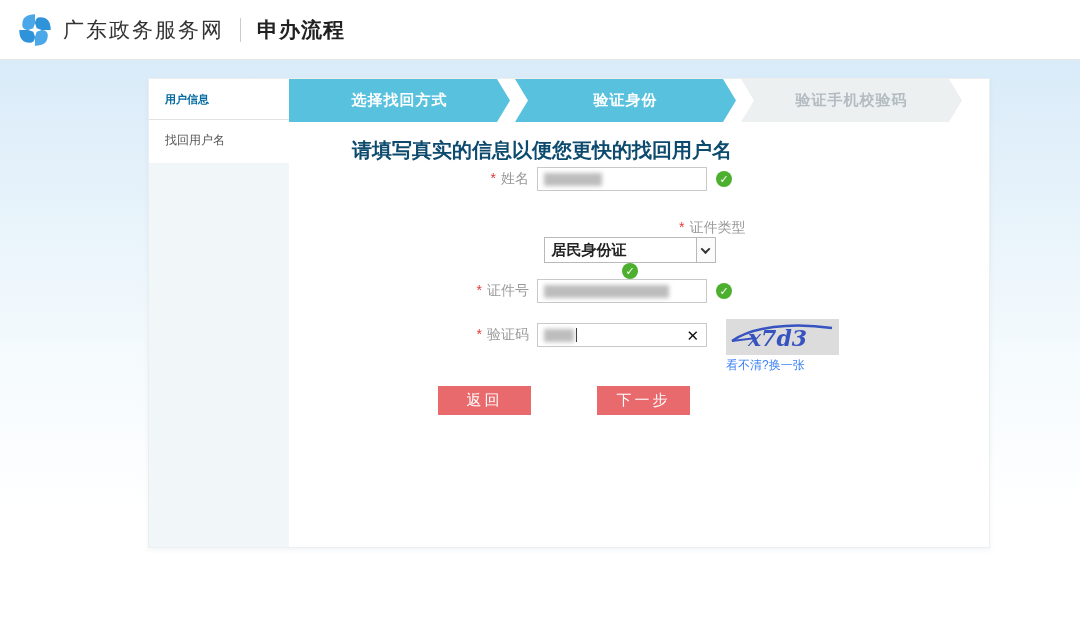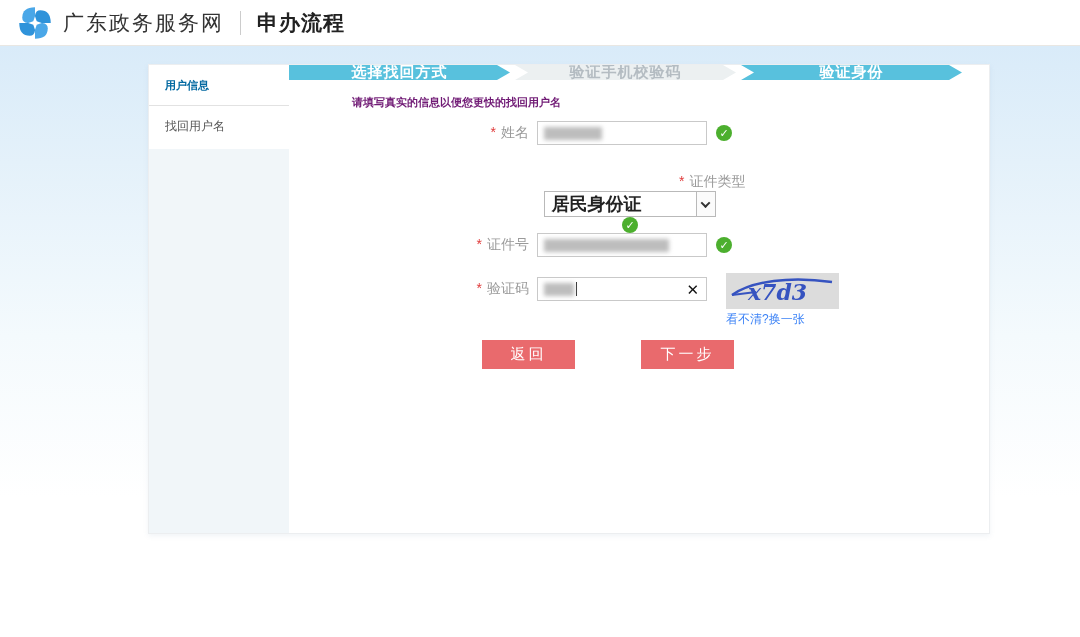--- a/index.html
+++ b/index.html
@@ -1,21 +1,21 @@
 <!DOCTYPE html>
 <html><head>
 <meta charset="utf-8">
 <style>
   * { margin: 0; padding: 0; box-sizing: border-box; }
   html, body { width: 1080px; height: 637px; overflow: hidden; }
   body { font-family: "Liberation Sans", "DejaVu Sans", sans-serif; background: #fff; }
 
   
   .topbar {
-    height: 46px; background: #fff; display: flex; align-items: center;
+    height: 60px; background: #fff; display: flex; align-items: center;
     padding-left: 17px; border-bottom: 1px solid #e9e7e3;
   }
   .logo { width: 36px; height: 36px; margin-right: 10px; }
   .site-name { font-size: 21px; color: #333; letter-spacing: 2px; }
   .topbar-divider { width: 1px; height: 24px; background: #ccc; margin: 0 16px; }
   .page-title { font-size: 21px; font-weight: bold; color: #222; letter-spacing: 1px; }
 
   
   .page-bg {
     height: 579px;
@@ -37,75 +37,75 @@
     background: #fff; padding: 13px 16px 12px; font-size: 11px; font-weight: bold;
     color: #0369a1; border-bottom: 1px solid #e2e2e2;
   }
   .sidebar-item { background: #fff; padding: 12px 16px 14px; font-size: 12px; color: #555; cursor: pointer; }
   .sidebar-fill { flex: 1; background: #f1f6f9; }
 
   
   .main { flex: 1; position: relative; padding-right: 27px; }
 
   
-  .wizard { display: flex; gap: 5px; height: 15px; }
+  .wizard { display: flex; gap: 5px; height: 43px; }
   .step {
     flex: 1; display: flex; align-items: center; justify-content: center;
     font-size: 15px; font-weight: bold; letter-spacing: 1px;
   }
   .step.active { background: #58c1dd; color: #fff; }
   .step.inactive { background: #ecf0f1; color: #b4bcc2; }
   .step.first { clip-path: polygon(0 0, calc(100% - 13px) 0, 100% 50%, calc(100% - 13px) 100%, 0 100%); }
   .step.mid   { clip-path: polygon(0 0, calc(100% - 13px) 0, 100% 50%, calc(100% - 13px) 100%, 0 100%, 13px 50%); }
   .step.last  { clip-path: polygon(0 0, 100% 0, 100% 100%, 0 100%, 13px 50%); }
 
   
-  .instruction { margin: 15px 0 0 63px; font-size: 11px; font-weight: bold; color: #701a75; }
+  .instruction { margin: 15px 0 0 63px; font-size: 20px; font-weight: bold; color: #0c4a6e; }
   .form-row { display: flex; align-items: center; position: relative; }
-  .row-1 { margin-top: 11px; align-items: center; }
+  .row-1 { margin-top: 3px; align-items: center; }
   .row-2 { margin-top: 28px; flex-direction: column; }
   .row-3 { }
   .row-4 { margin-top: 20px; }
   .field-label { width: 240px; text-align: right; font-size: 14px; color: #9a9a9a; }
   .req { color: #e03a3a; margin-right: 5px; font-size: 14px; }
   .text-input {
     width: 170px; height: 24px; border: 1px solid #c9c9c9; background: #fff;
     margin-left: 8px; position: relative; display: flex; align-items: center; padding: 0 6px;
   }
   .blurred { background: #bdbdbd; border-radius: 1px; filter: blur(2px); height: 13px; }
   .blur-name { width: 58px; }
   .blur-id { width: 125px; }
   .blur-code { width: 30px; }
   .caret { width: 1px; height: 14px; background: #333; margin-left: 2px; }
 
   .select-box {
     width: 172px; height: 26px; border: 1px solid #b9b9b9; background: #fff;
     margin-left: 8px; display: flex; align-items: center; position: relative;
   }
-  .select-value { flex: 1; font-size: 18px; font-weight: bold; color: #222; padding-left: 7px; }
+  .select-value { flex: 1; font-size: 15px; font-weight: bold; color: #222; padding-left: 7px; }
   .select-arrow {
     width: 19px; height: 100%; border-left: 1px solid #b9b9b9; background: #fbfbfb;
     display: flex; align-items: center; justify-content: center; cursor: pointer;
   }
   .chevron-down { width: 7px; height: 7px; border-right: 2px solid #333; border-bottom: 2px solid #333;
     transform: rotate(45deg) translate(-1px,-1px); }
 
   .check-badge {
     width: 16px; height: 16px; border-radius: 50%; background: #4caf2e; color: #fff;
     font-size: 11px; line-height: 16px; text-align: center; margin-left: 9px; font-weight: bold;
   }
   .clear-x { position: absolute; right: 7px; font-size: 15px; color: #111; cursor: pointer; line-height: 1; }
 
   
   .captcha-wrap { position: absolute; left: 437px; top: -4px; width: 113px; }
   .captcha-img { width: 113px; height: 36px; background: #dcdcdc; display: block; cursor: pointer; }
   .captcha-refresh { font-size: 12px; color: #3b82f6; margin-top: 0; display: inline-block; cursor: pointer; }
 
   
-  .btn-row { margin-top: 39px; display: flex; padding-left: 44px; }
+  .btn-row { margin-top: 39px; display: flex; }
   .btn {
     width: 93px; height: 29px; border: none; color: #fff; font-size: 15px; letter-spacing: 3px;
     background: #e96a6d; cursor: pointer; font-family: inherit;
   }
   .btn-back { margin-left: 149px; }
   .btn-next { margin-left: 66px; }
 </style>
 </head>
 <body>
 
@@ -130,22 +130,22 @@
     <div class="sidebar">
       <div class="sidebar-title">用户信息</div>
       <div class="sidebar-item">找回用户名</div>
       <div class="sidebar-fill"></div>
     </div>
 
     <div class="main">
 
       <div class="wizard">
         <div class="step active first">选择找回方式</div>
+        <div class="step active mid">验证身份</div>
         <div class="step inactive mid">验证手机校验码</div>
-        <div class="step active mid">验证身份</div>
       </div>
 
       <div class="instruction">请填写真实的信息以便您更快的找回用户名</div>
 
       <div class="form-row row-1">
         <div class="field-label">
           <span class="req">*</span><span>姓名</span>
         </div>
         <div class="text-input">
           <span class="blurred blur-name"></span>

